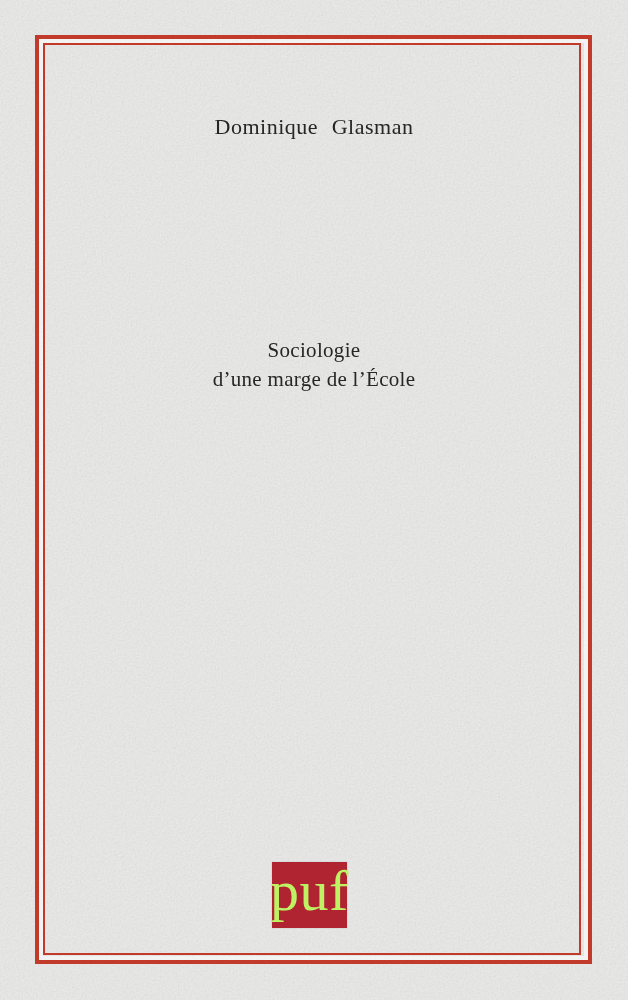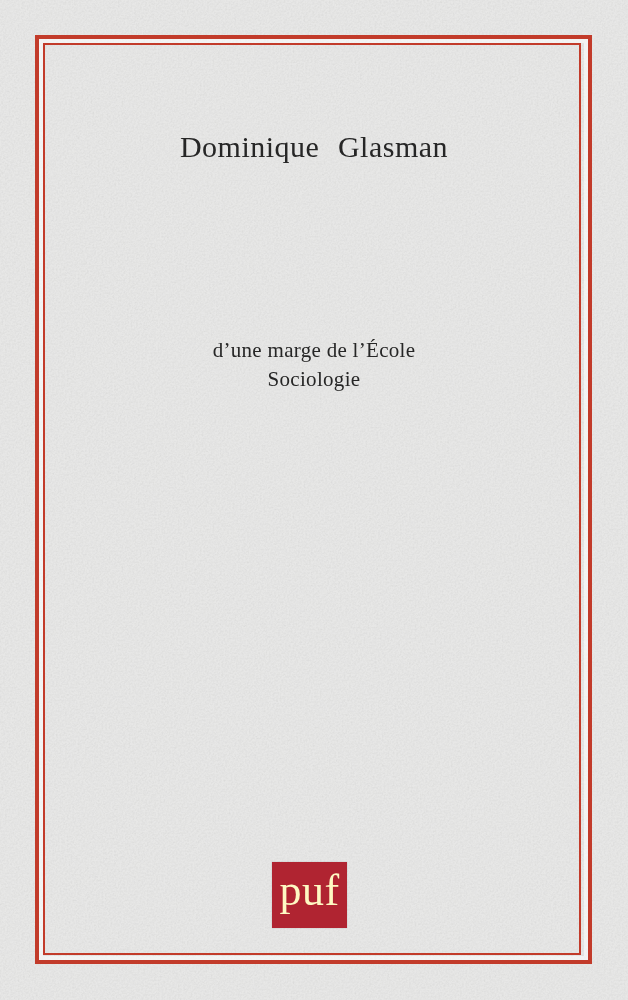--- a/index.html
+++ b/index.html
@@ -52,25 +52,24 @@
     position: absolute;
     left: 45px; top: 0;
     width: 538px;
     text-align: center;
     color: var(--ink, #262626);
   }
   .author {
     position: absolute;
     left: 0; top: 112px;
     width: 100%;
-    font-size: 30px;
+    font-size: 22px;
     line-height: 30px;
     word-spacing: 0.35em;
     letter-spacing: 0.5px;
-    margin-top: 20px;
   }
   .title {
     position: absolute;
     left: 0; top: 236px;
     width: 100%;
     font-size: 29px;
     line-height: 45px;
     letter-spacing: 1.5px;
     color: var(--ink, #222222);
   }
@@ -86,22 +85,22 @@
     position: absolute;
     left: 272px; top: 862px;
     width: 75px; height: 66px;
     background: var(--logo-red, #b02431);
     display: flex;
     align-items: center;
     justify-content: center;
     box-shadow: 0 0 1px rgba(0,0,0,0.25);
   }
   .puf-logo span {
-    color: #fef9c3;
-    font-size: 44px;
+    color: #bef264;
+    font-size: 58px;
     line-height: 50px;
     letter-spacing: 0.5px;
     transform: translateY(-4px);
   }
 </style>
 </head>
 <body>
 
 <div class="page">
 
@@ -118,22 +117,22 @@
   <div class="frame-inner"></div>
 
   <div class="content">
 
     <div class="author">Dominique Glasman</div>
 
     <div class="title">
     </div>
 
     <div class="subtitle">
+      <div>Sociologie</div>
       <div>d’une marge de l’École</div>
-      <div>Sociologie</div>
     </div>
 
   </div>
 
   <div class="puf-logo">
     <span>puf</span>
   </div>
 
 </div>
 

